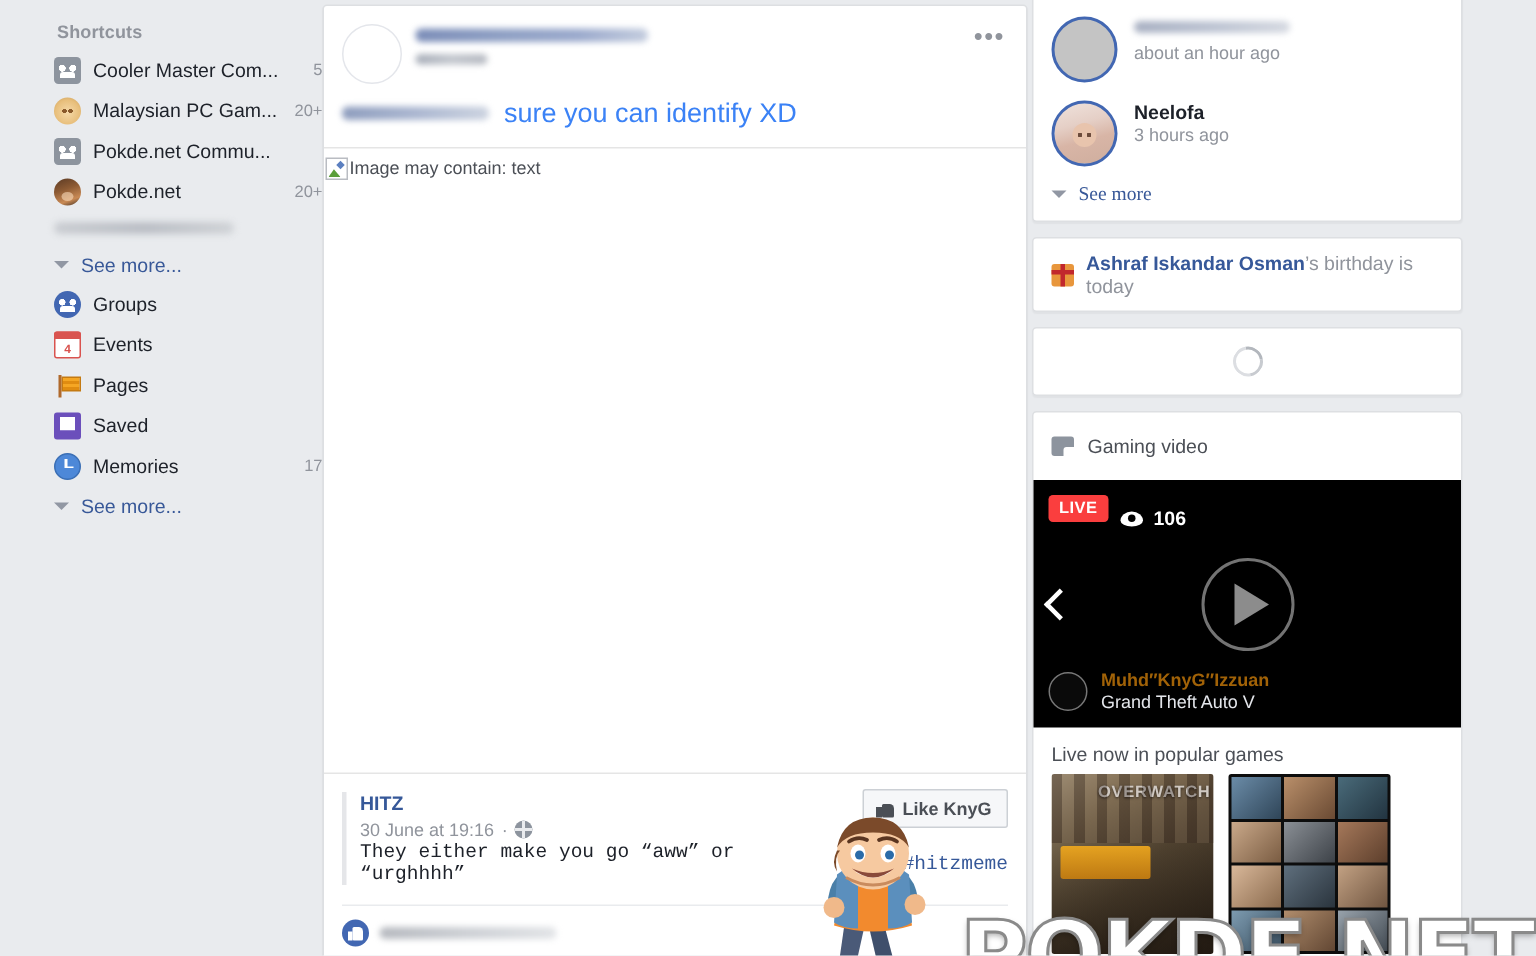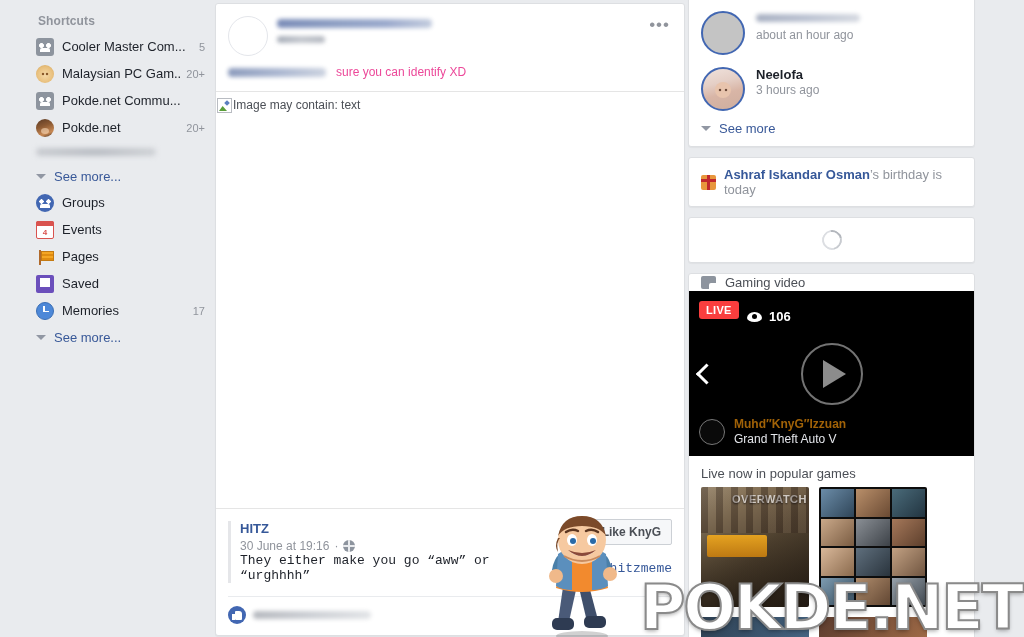--- a/index.html
+++ b/index.html
@@ -16,21 +16,21 @@
   .page { position: relative; width: 1024px; height: 637px; display: flex; align-items: flex-start; }
 
   
   .sidebar { width: 215px; flex: 0 0 215px; padding-top: 12px; background: #e9ebee; height: 637px; }
   .side-heading {
     font-size: 12px; font-weight: bold; color: #90949c;
     padding: 2px 0 5px 38px; letter-spacing: .1px;
   }
   .side-row {
     display: flex; align-items: center; height: 27px;
-    padding-left: 36px; padding-right: 10px; cursor: pointer; position: relative;
+    padding-left: 36px; cursor: pointer; position: relative;
   }
   .side-ico { width: 18px; height: 18px; flex: 0 0 18px; margin-right: 8px; border-radius: 3px; position: relative; }
   .side-label {
     font-size: 13px; color: #1d2129; white-space: nowrap; overflow: hidden;
     text-overflow: clip; flex: 1 1 auto; line-height: 18px;
   }
   .side-badge { font-size: 11px; color: #90949c; flex: 0 0 auto; padding-left: 6px; }
 
   
   .av-group { background: #8d949e; border-radius: 3px; }
@@ -140,21 +140,21 @@
   .post-menu {
     position: absolute; right: 10px; top: 12px; color: #90949c;
     font-size: 17px; letter-spacing: 1px; line-height: 14px; cursor: pointer; padding: 2px 4px;
   }
   .post-text { display: flex; align-items: center; padding: 9px 12px 12px 12px; }
   .blur-text {
     height: 9px; width: 98px; border-radius: 4px; margin-right: 10px;
     background: linear-gradient(90deg,#8d9cbd,#aab6d0,#ccd3e0);
     filter: blur(2.2px); flex: 0 0 auto;
   }
-  .post-text span { font-size: 12px; color: #ec4899; }
+  .post-text span { font-size: 18px; color: #3b82f6; }
   .broken-img-wrap {
     border-top: 1px solid #e5e5e5; border-bottom: 1px solid #e5e5e5;
     height: 418px; background: #fff; padding: 5px 0 0 1px; position: relative;
   }
   .broken-img { display: flex; align-items: center; }
   .broken-glyph {
     width: 15px; height: 15px; flex: 0 0 15px; margin: 1px 1px 0 0;
     border: 1px solid #b9bcc2; background: #fff; position: relative; overflow: hidden;
   }
   .broken-glyph::before {
@@ -246,21 +246,21 @@
   }
   .story-txt { flex: 1 1 auto; }
   .story-name { font-size: 13px; font-weight: bold; color: #1d2129; line-height: 16px; }
   .story-blurname {
     height: 8px; width: 104px; border-radius: 4px; margin: 3px 0 6px 0;
     background: linear-gradient(90deg,#a8b0c2,#bcc3d2,#d5d9e1);
     filter: blur(2.2px);
   }
   .story-time { font-size: 12px; color: #90949c; line-height: 15px; }
   .rsee-more { display: flex; align-items: center; padding: 4px 12px 10px 12px; cursor: pointer; }
-  .rsee-more .see-more-txt { font-size: 13px; }
+  .rsee-more .see-more-txt { font-size: 13px; font-family: Liberation Serif, serif; }
 
   .bday-card { padding: 9px 12px; display: flex; align-items: center; }
   .gift-ico {
     width: 15px; height: 15px; flex: 0 0 15px; margin-right: 8px; position: relative;
     background: #e8963c; border-radius: 2px;
   }
   .gift-ico::before {
     content: ""; position: absolute; left: 6px; top: 0; width: 3px; height: 15px; background: #c1272d;
   }
   .gift-ico::after {
@@ -270,21 +270,21 @@
   .bday-txt b { color: #365899; font-weight: bold; }
 
   .spinner-card { height: 46px; display: flex; align-items: center; justify-content: center; }
   .spinner {
     width: 20px; height: 20px; border-radius: 50%;
     border: 2.5px solid #dcdee2; border-top-color: #b3b7bd; border-right-color: #c8cbd0;
     transform: rotate(35deg);
   }
 
   .gaming-card { margin: 0 49px 0 3px; background: #fff; border: 1px solid #dddfe2; border-radius: 3px; }
-  .gaming-head { display: flex; align-items: center; padding: 1px 12px; }
+  .gaming-head { display: flex; align-items: center; padding: 15px 12px; }
   .gamepad-ico {
     width: 15px; height: 13px; flex: 0 0 15px; margin-right: 9px;
     background: #8d949e; border-radius: 2px; position: relative;
   }
   .gamepad-ico::after {
     content: ""; position: absolute; right: 0; bottom: 0; width: 7px; height: 6px;
     background: #fff; border-radius: 2px 0 0 0;
   }
   .gaming-title { font-size: 13px; color: #4b4f56; }
   .video-box { position: relative; height: 165px; background: #000; overflow: hidden; }

